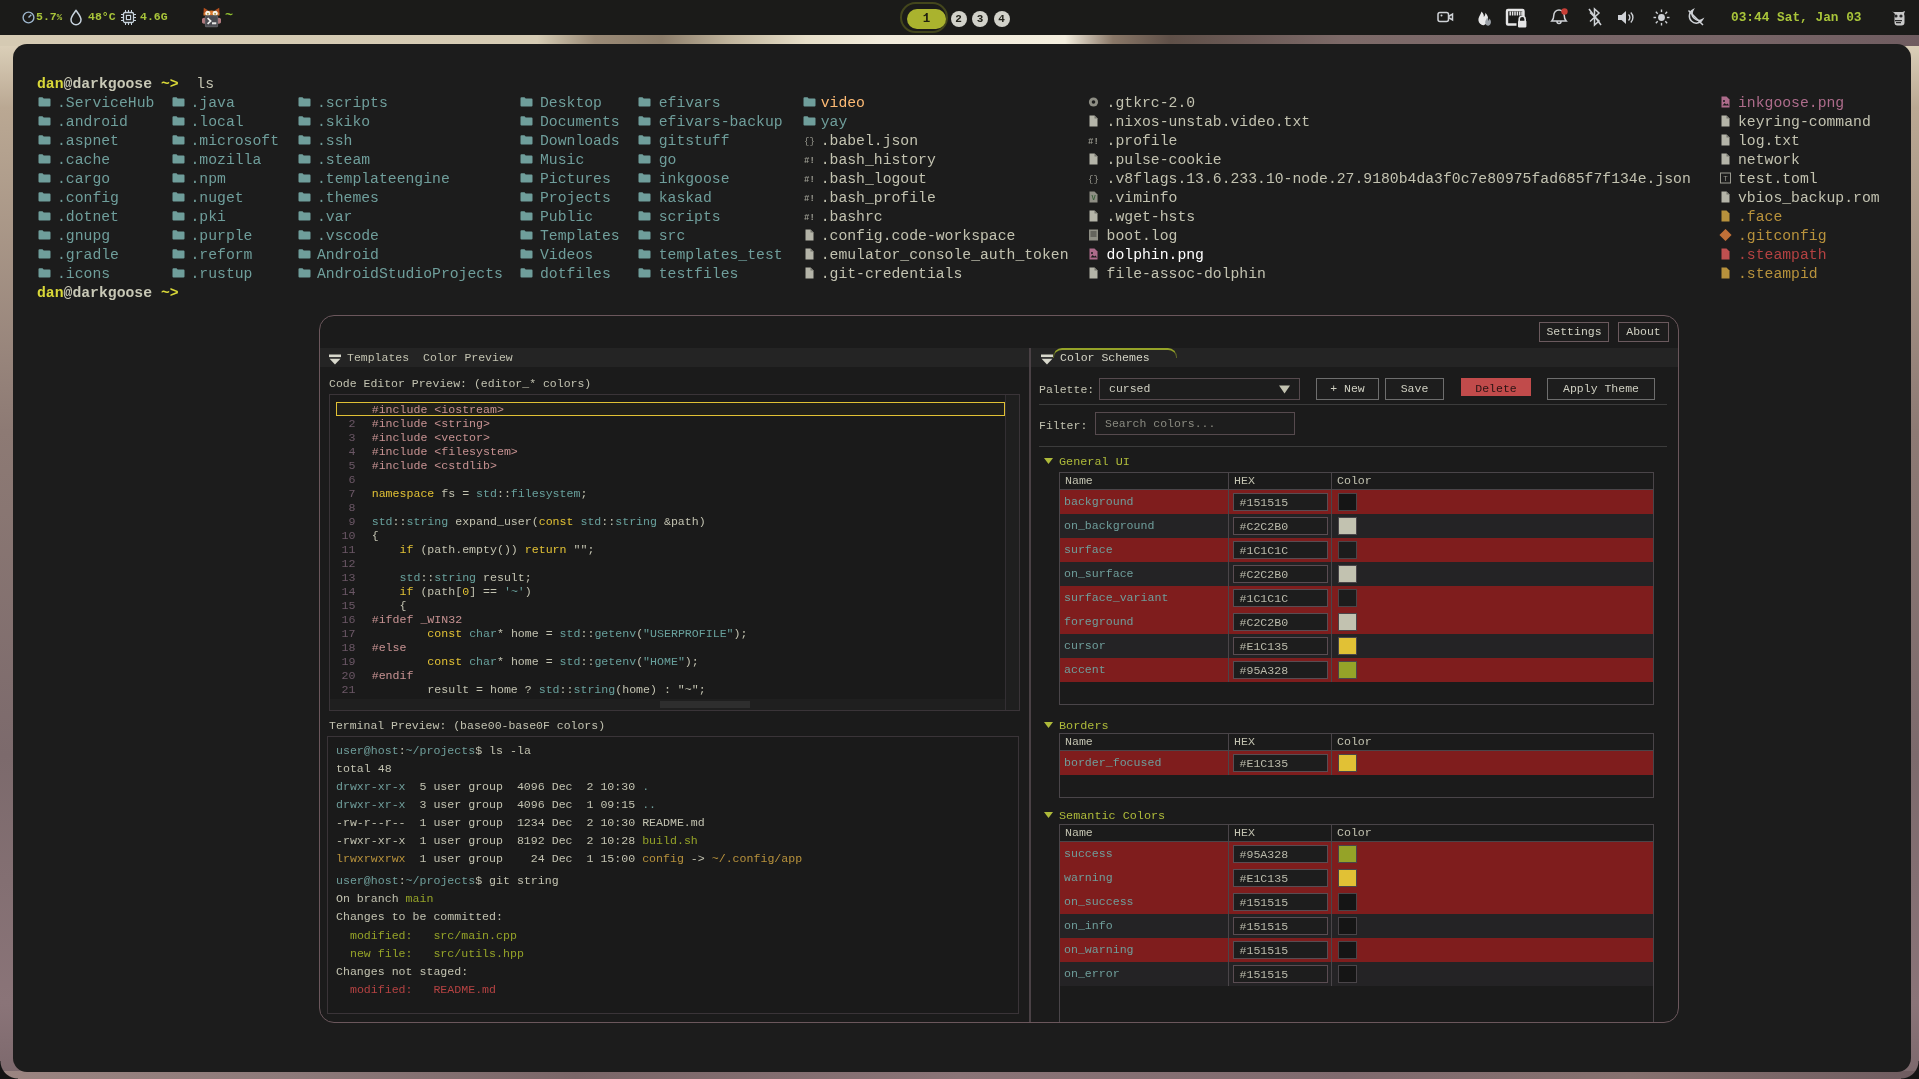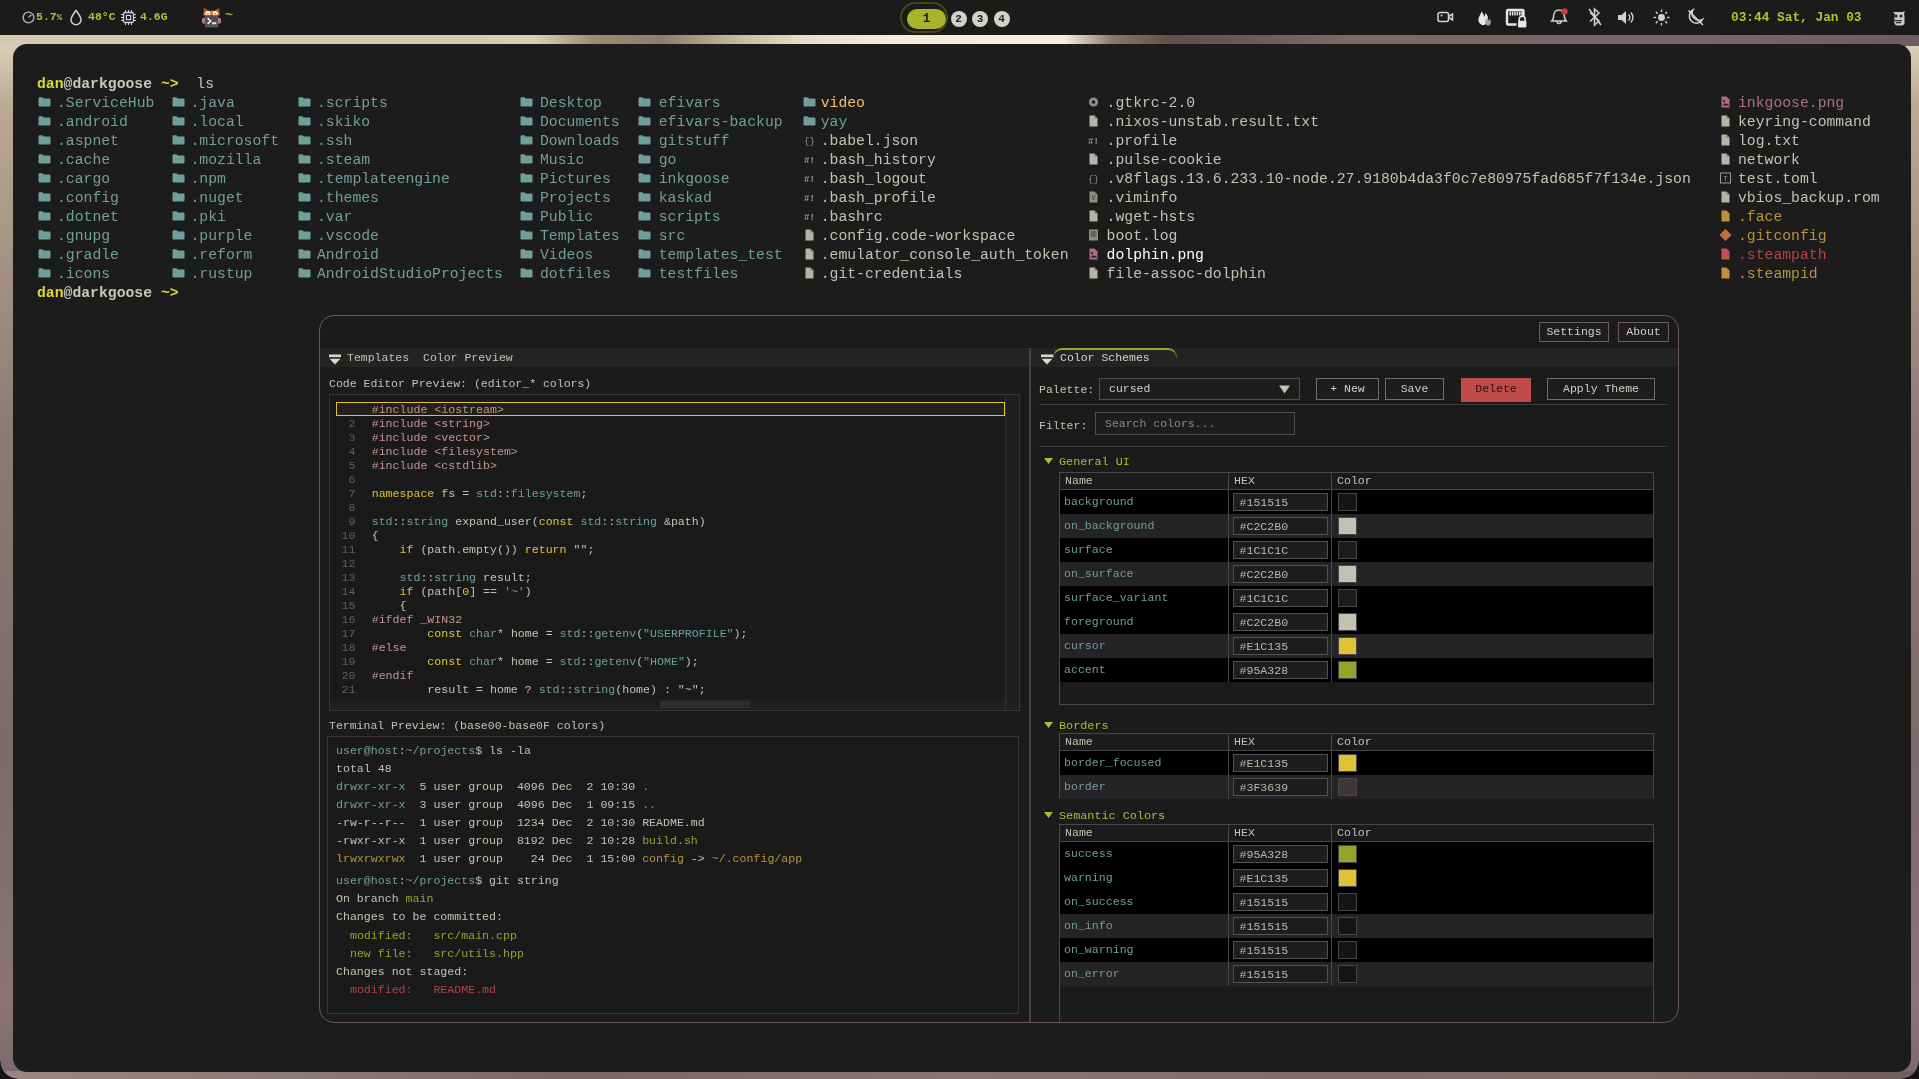--- a/index.html
+++ b/index.html
@@ -30,21 +30,21 @@
 .cl{position:absolute;left:330px;height:14px;line-height:14px;font-size:11.6px;white-space:pre}
 .ln{display:inline-block;width:25.5px;text-align:right;color:#6b5766}
 .ct{padding-left:16.2px}
 #tpbox{position:absolute;left:327px;top:736px;width:692px;height:278px;border:1px solid #3a3438;background:#1a1a1a}
 .pl{position:absolute;left:336px;height:18px;line-height:18px;font-size:11.6px;white-space:pre}
 .btn{position:absolute;font-size:11.5px;color:#d0d0c2;border:1px solid #6e6e6e;background:#1d1d1d;text-align:center}
 .sech{position:absolute;font-size:11.8px;color:#aeba3a;white-space:pre}
 .tbl{position:absolute;border:1px solid #4a4549;font-size:11.6px}
 .thr{display:flex;background:#1b1b1b;border-bottom:1px solid #4a4549}
 .thc{display:inline-block;color:#c2c2b0;padding-left:5px;border-right:1px solid #4a4549;line-height:16px}
-.trd{display:flex;background:#000000}
+.trd{display:flex;background:#7f1d1d}
 .trl{display:flex;background:#242325}
 .tdn{color:#6f9e9b;border-right:1px solid #4a4549;padding-left:4px;line-height:23px}
 .tdh{border-right:1px solid #4a4549;position:relative}
 .hexbox{position:absolute;left:3.5px;top:2.5px;width:95px;height:18px;border:1px solid #5a4c52;color:#b9b9aa;line-height:17px;padding-left:6px;background:#1d1d1d}
 .tdc{position:relative;flex:1}
 .sw{position:absolute;left:5.5px;top:3px;width:19px;height:18px;border:1px solid #4a4549}
 </style></head>
 <body>
 <div id="wall"></div>
 <div id="wtop"></div>
@@ -389,21 +389,21 @@
 <div class="tl" style="left:820.7px;top:264.5px"><span style="color:#c2c2b0">.git-credentials</span></div>
 <div class="tl" style="left:1086.5px;top:93.5px"><span class="ic"><svg width="13" height="12" viewBox="0 0 13 12">
         <circle cx="6.5" cy="6" r="4.6" fill="#8e8e84"></circle>
         <circle cx="6.5" cy="6" r="1.8" fill="#1c1c1c"></circle>
       </svg></span></div>
 <div class="tl" style="left:1106.6px;top:93.5px"><span style="color:#c2c2b0">.gtkrc-2.0</span></div>
 <div class="tl" style="left:1086.5px;top:112.5px"><span class="ic"><svg width="13" height="12" viewBox="0 0 13 12">
         <path fill="#b4b4a8" d="M2.5 0.5 h5 l3 3 v8 h-8 z"></path>
         <path fill="#76766e" d="M7.5 0.5 l3 3 h-3 z"></path>
       </svg></span></div>
-<div class="tl" style="left:1106.6px;top:112.5px"><span style="color:#c2c2b0">.nixos-unstab.result.txt</span></div>
+<div class="tl" style="left:1106.6px;top:112.5px"><span style="color:#c2c2b0">.nixos-unstab.video.txt</span></div>
 <div class="tl" style="left:1086.5px;top:131.5px"><span class="ic"><svg width="13" height="12" viewBox="0 0 13 12">
         <text x="6.5" y="9.5" font-family="Liberation Mono" font-size="9" font-weight="bold" fill="#9a9a90" text-anchor="middle">#!</text>
       </svg></span></div>
 <div class="tl" style="left:1106.6px;top:131.5px"><span style="color:#c2c2b0">.profile</span></div>
 <div class="tl" style="left:1086.5px;top:150.5px"><span class="ic"><svg width="13" height="12" viewBox="0 0 13 12">
         <path fill="#b4b4a8" d="M2.5 0.5 h5 l3 3 v8 h-8 z"></path>
         <path fill="#76766e" d="M7.5 0.5 l3 3 h-3 z"></path>
       </svg></span></div>
 <div class="tl" style="left:1106.6px;top:150.5px"><span style="color:#c2c2b0">.pulse-cookie</span></div>
 <div class="tl" style="left:1086.5px;top:169.5px"><span class="ic"><svg width="13" height="12" viewBox="0 0 13 12">
@@ -544,21 +544,21 @@
 <div class="pl" style="top:926.6px"><span style="color:#c2c2b0">  </span><span style="color:#95a328">modified:   src/main.cpp</span></div>
 <div class="pl" style="top:944.7px"><span style="color:#c2c2b0">  </span><span style="color:#95a328">new file:   src/utils.hpp</span></div>
 <div class="pl" style="top:962.9px"><span style="color:#c2c2b0">Changes not staged:</span></div>
 <div class="pl" style="top:981.0px"><span style="color:#c2c2b0">  </span><span style="color:#b44242">modified:   README.md</span></div>
 <div class="uilbl" style="left:1039px;top:383px">Palette:</div>
 <div class="btn" style="left:1099px;top:378px;width:201px;height:22px;line-height:20px;border-color:#564a4e;text-align:left;padding-left:9px">cursed<svg width="11" height="9" viewBox="0 0 11 9" style="position:absolute;right:9px;top:6px">
       <path fill="#c2c2b0" d="M0 0.5 h11 L5.5 8.5z"></path>
     </svg></div>
 <div class="btn" style="left:1316px;top:378px;width:63px;height:22px;line-height:20px">+ New</div>
 <div class="btn" style="left:1385px;top:378px;width:59px;height:22px;line-height:20px">Save</div>
-<div class="btn" style="left:1461px;top:378px;width:70px;height:24px;line-height:20px;background:#c14b4b;color:#2a1414;border-color:#c14b4b">Delete</div>
+<div class="btn" style="left:1461px;top:378px;width:70px;height:18px;line-height:20px;background:#c14b4b;color:#2a1414;border-color:#c14b4b">Delete</div>
 <div class="btn" style="left:1547px;top:378px;width:108px;height:22px;line-height:20px">Apply Theme</div>
 <div class="abs" style="left:1039px;top:404px;width:628px;height:1px;background:#3c3c3c"></div>
 <div class="uilbl" style="left:1039px;top:419px">Filter:</div>
 <div class="btn" style="left:1095px;top:412px;width:200px;height:23px;line-height:21px;border-color:#564a4e;text-align:left;padding-left:9px;color:#8a8a80">Search colors...</div>
 <div class="abs" style="left:1039px;top:446px;width:628px;height:1px;background:#3c3c3c"></div>
 <div class="sech" style="left:1044px;top:455px"><svg width="9" height="8" viewBox="0 0 9 8" style="margin-right:6px">
       <path fill="#aeba3a" d="M0 1 h9 l-4.5 6z"></path>
     </svg>General UI</div>
 <div class="tbl" style="left:1059px;top:472px;width:595.0px;height:233.0px">
 <div class="thr" style="height:17.0px">
@@ -650,29 +650,20 @@
     </div>
 <div class="trd" style="height:24.0px">
       <span class="tdn" style="width:169.0px">border_focused</span>
       <span class="tdh" style="width:103.0px">
         <span class="hexbox">#E1C135</span>
       </span>
       <span class="tdc">
         <span class="sw" style="background:#E1C135"></span>
       </span>
     </div>
-<div class="trl" style="height:24.0px">
-      <span class="tdn" style="width:169.0px">border</span>
-      <span class="tdh" style="width:103.0px">
-        <span class="hexbox">#3F3639</span>
-      </span>
-      <span class="tdc">
-        <span class="sw" style="background:#3F3639"></span>
-      </span>
-    </div>
 </div>
 <div class="sech" style="left:1044px;top:809px"><svg width="9" height="8" viewBox="0 0 9 8" style="margin-right:6px">
       <path fill="#aeba3a" d="M0 1 h9 l-4.5 6z"></path>
     </svg>Semantic Colors</div>
 <div class="tbl" style="left:1059px;top:824px;width:595.0px;height:209.0px">
 <div class="thr" style="height:17.0px">
       <span class="thc" style="width:169.0px">Name</span>
       <span class="thc" style="width:103.0px">HEX</span>
       <span class="thc" style="border-right:none">Color</span>
     </div>

